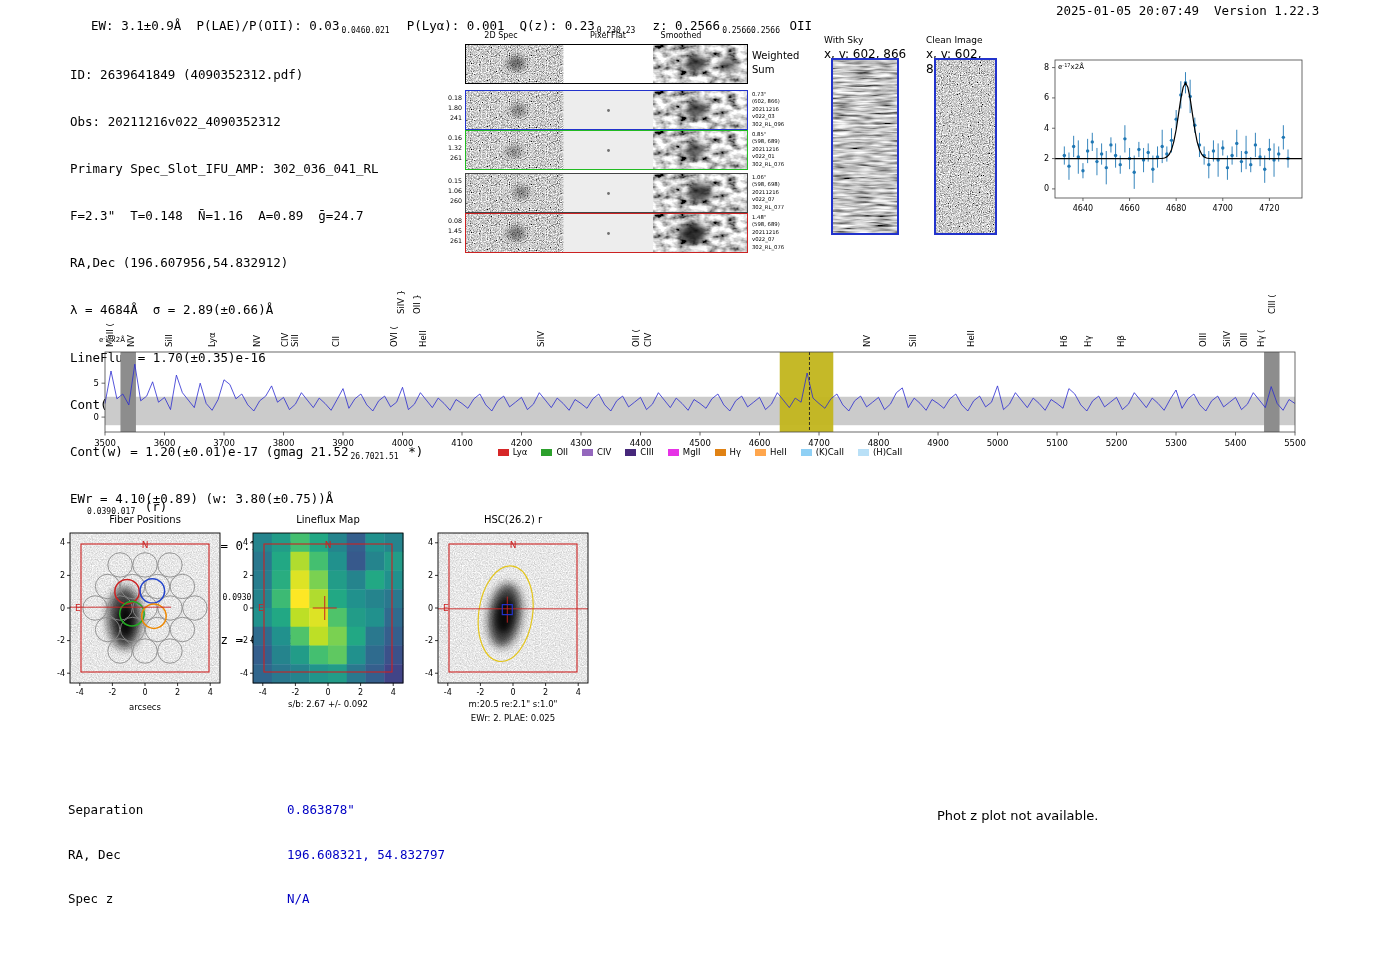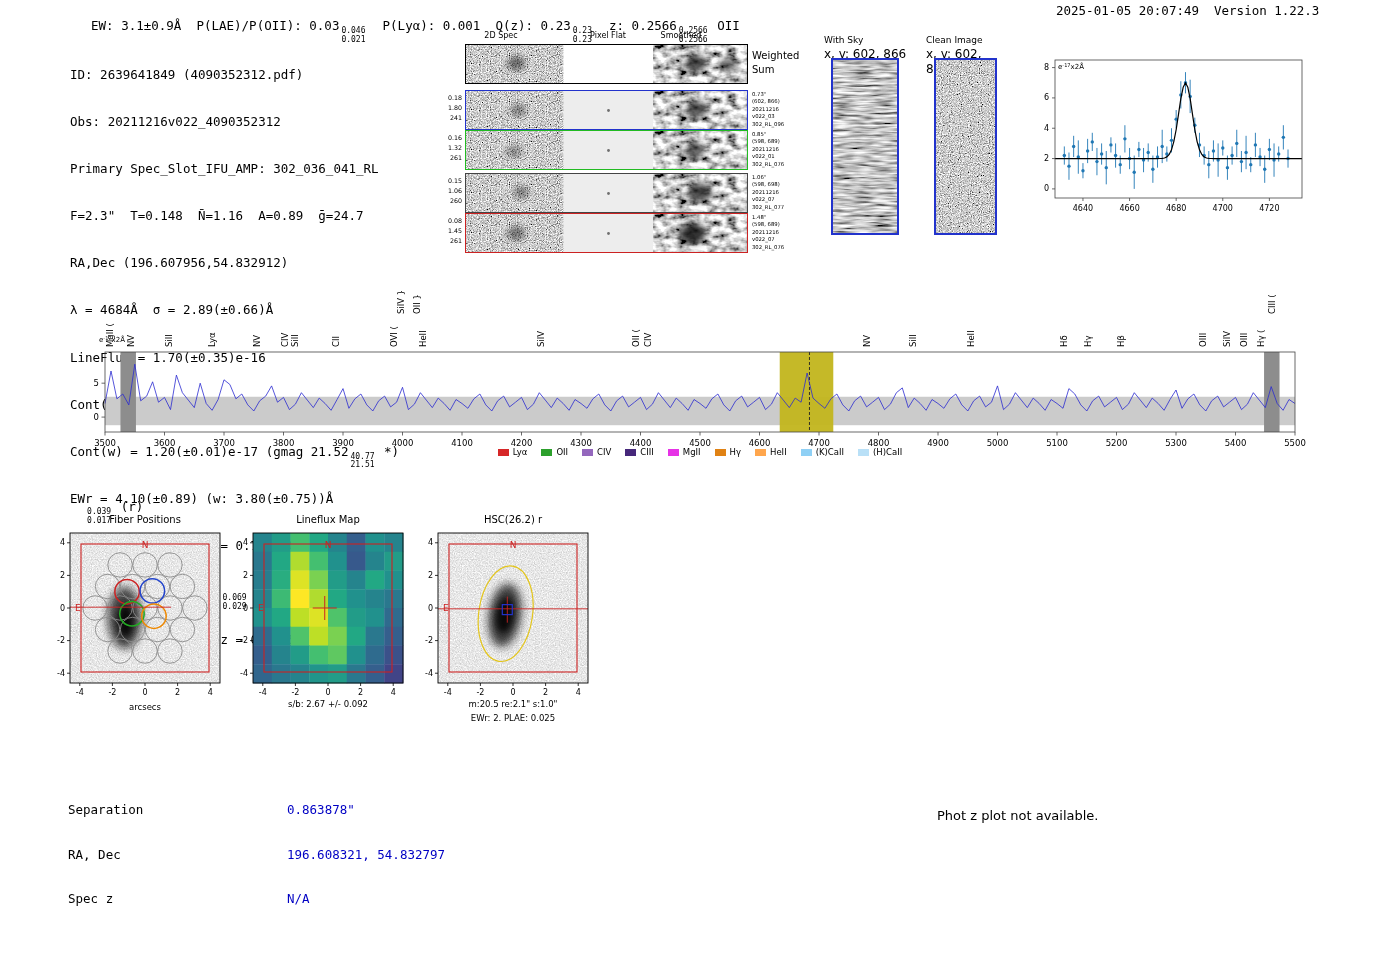--- a/index.html
+++ b/index.html
@@ -1,21 +1,21 @@
 <!DOCTYPE html>
 <html><head>
 <meta charset="utf-8">
 <style>
   html,body{margin:0;padding:0;}
   body{position:relative;width:1400px;height:953px;background:#fff;overflow:hidden;
        font-family:"DejaVu Sans Mono","Liberation Mono",monospace;color:#000;}
   .abs{position:absolute;}
   .mono{white-space:pre;font-size:12.5px;}
   .sans{font-family:"DejaVu Sans","Liberation Sans",sans-serif;}
-  .frac{display:inline-flex;flex-direction:column;font-size:8px;line-height:1.08;
+  .frac{display:inline-flex;flex-direction:row;font-size:8px;line-height:1.08;
         vertical-align:-3px;margin:0 2px;text-align:left;}
   .blue{color:#0000c4;}
   .iline{height:17.1px;}
   .strip{position:absolute;box-sizing:border-box;border:1.6px solid #000;background:#fff;}
   .strip svg{display:block;}
   .s2d-title{position:absolute;top:31px;width:70px;text-align:center;font-size:8px;}
   .s2d-lab{position:absolute;left:433px;width:29px;text-align:right;
            font:6.3px "DejaVu Sans","Liberation Sans",sans-serif;line-height:1.55;}
   .s2d-ann{position:absolute;left:752px;width:50px;
            font:5.3px "DejaVu Sans","Liberation Sans",sans-serif;line-height:1.4;}
@@ -96,24 +96,24 @@
 
 <div class="abs mono" style="left:70px;top:37px;">
   <div class="iline">ID: 2639641849 (4090352312.pdf)</div>
   <div class="iline">Obs: 20211216v022_4090352312</div>
   <div class="iline">Primary Spec_Slot_IFU_AMP: 302_036_041_RL</div>
   <div class="iline">F=2.3"  T=0.148  N̄=1.16  A=0.89  ḡ=24.7</div>
   <div class="iline">RA,Dec (196.607956,54.832912)</div>
   <div class="iline">λ = 4684Å  σ = 2.89(±0.66)Å</div>
   <div class="iline">LineFlux = 1.70(±0.35)e-16</div>
   <div class="iline">Cont(n) = 1.10(±0.00)e-17</div>
-  <div class="iline"><span>Cont(w) = 1.20(±0.01)e-17 (gmag 21.52</span><span class="frac"><span>40.77</span><span>21.51</span></span><span> *)</span></div>
+  <div class="iline"><span>Cont(w) = 1.20(±0.01)e-17 (gmag 21.52</span><span class="frac"><span>26.70</span><span>21.51</span></span><span> *)</span></div>
   <div class="iline">EWr = 4.10(±0.89) (w: 3.80(±0.75))Å</div>
   <div class="iline">S/N = 7.2(±1.4)  χ² = 0.7(±0.0)</div>
-  <div class="iline"><span>P(LAE)/P(OII): 0.038</span><span class="frac"><span>0.069</span><span>0.029</span></span></div>
+  <div class="iline"><span>P(LAE)/P(OII): 0.038</span><span class="frac"><span>0.093</span><span>0.029</span></span></div>
   <div class="iline">LyA z = 2.8530  OII z = 0.2565</div>
 </div>
 
 <span class="s2d-title sans" style="left:466px;">2D Spec</span>
 <span class="s2d-title sans" style="left:573px;">Pixel Flat</span>
 <span class="s2d-title sans" style="left:646px;text-align:center;">Smoothed</span>
 
 <div class="strip" id="strip-top" style="left:465px;top:44px;width:283px;height:40px;">
     <svg width="100%" height="100%" viewBox="0 0 280 37" preserveAspectRatio="none">
       <rect x="0" y="0" width="97" height="37" filter="url(#nz-fine)"></rect>

